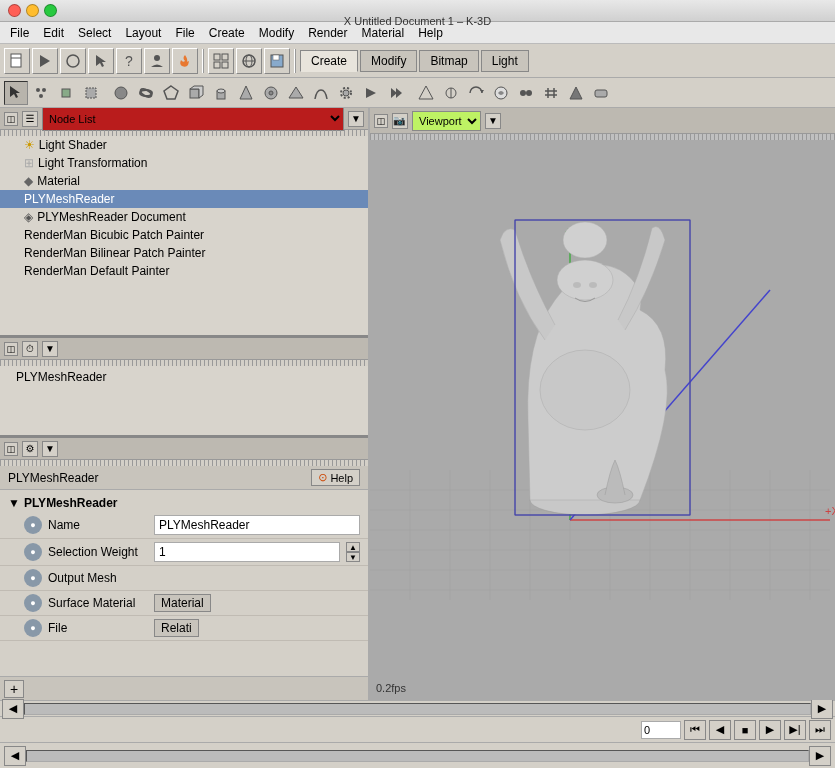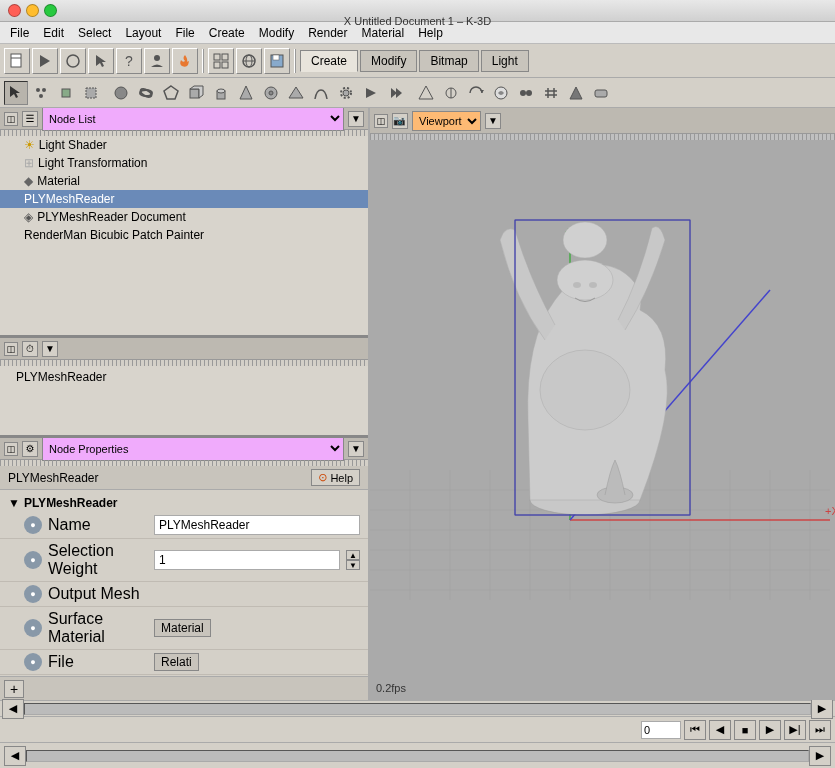--- a/index.html
+++ b/index.html
@@ -111,21 +111,21 @@
       width: 16px; height: 16px;
       background: #d4d0c8;
       border: 1px solid #888;
       font-size: 10px;
       display: flex; align-items: center; justify-content: center;
       cursor: pointer;
     }
     .panel-title-select {
       flex: 1;
       height: 25px;
-      background: #f0abfc;
+      background: #b91c1c;
       border: 1px solid #888;
       font-size: 11px;
       padding: 0 2px;
     }
     .panel-content {
       flex: 1;
       overflow-y: auto;
       background: #d8d4cc;
     }
     .node-item {
@@ -193,21 +193,21 @@
     }
     .prop-icon {
       width: 18px; height: 18px;
       background: #8898a8;
       border-radius: 50%;
       display: flex; align-items: center; justify-content: center;
       color: white; font-size: 9px; flex-shrink: 0;
     }
     .prop-label {
       width: 100px;
-      font-size: 16px;
+      font-size: 12px;
       flex-shrink: 0;
     }
     .prop-value {
       flex: 1;
       background: white;
       border: 1px solid #aaa;
       padding: 1px 4px;
       font-size: 12px;
       height: 20px;
     }
@@ -358,21 +358,21 @@
       width: 20px; height: 18px;
       background: #d4d0c8;
       border: 1px solid #888;
       display: flex; align-items: center; justify-content: center;
       font-size: 14px;
       cursor: pointer;
     }
 
     .viewport-select {
       height: 20px;
-      background: #fdba74;
+      background: #bef264;
       border: 1px solid #888;
       font-size: 11px;
       padding: 0 2px;
     }
 
     .panel-pin-btn {
       width: 14px; height: 14px;
       font-size: 9px;
       background: #d4d0c8;
       border: 1px solid #888;
@@ -645,43 +645,46 @@
         <div class="node-item selected">
           <span>PLYMeshReader</span>
         </div>
         <div class="node-item">
           <span style="color:#555">◈</span>
           <span>PLYMeshReader Document</span>
         </div>
         <div class="node-item">
           <span>RenderMan Bicubic Patch Painter</span>
         </div>
+        <div class="node-item">
+          <span>RenderMan Bilinear Patch Painter</span>
+        </div>
+        <div class="node-item">
+          <span>RenderMan Default Painter</span>
+        </div>
       </div>
 
     </div>
 
     <div id="node-history-panel">
       <div class="panel-header">
         <div class="panel-pin-btn">◫</div>
         <div class="panel-header-btn">⏱</div>
         <div class="panel-header-btn">▼</div>
       </div>
       <div class="resize-dots"></div>
       <div class="panel-content">
         <div class="history-item">PLYMeshReader</div>
       </div>
     </div>
 
     <div id="node-properties-panel">
       <div class="panel-header">
         <div class="panel-pin-btn">◫</div>
         <div class="panel-header-btn">⚙</div>
-        <select class="panel-title-select">
-          <option>Node Properties</option>
-        </select>
         <div class="panel-header-btn">▼</div>
       </div>
       <div class="resize-dots"></div>
       <div class="props-node-name">
         <span>PLYMeshReader</span>
         <div class="help-btn">
           <span style="color:#cc4400">⊙</span>
           <span>Help</span>
         </div>
       </div>

